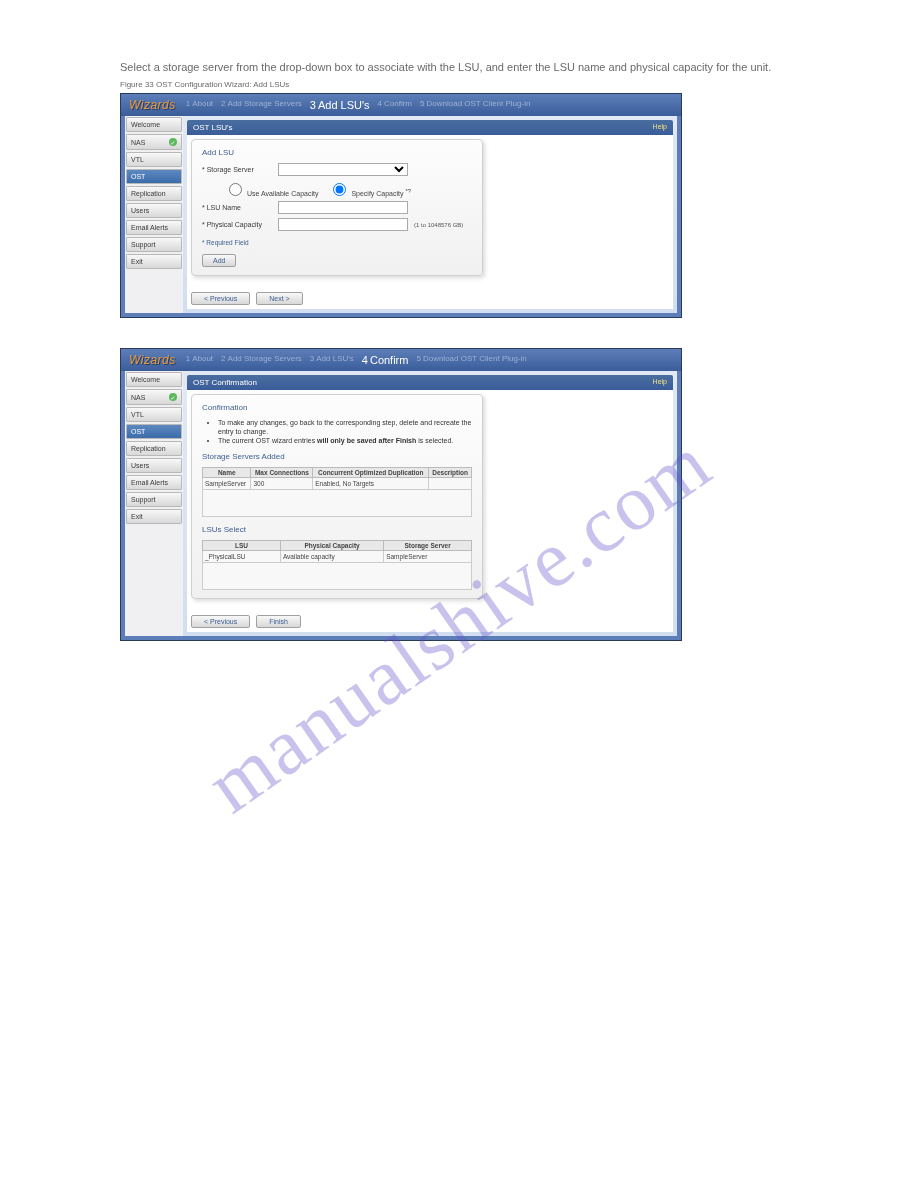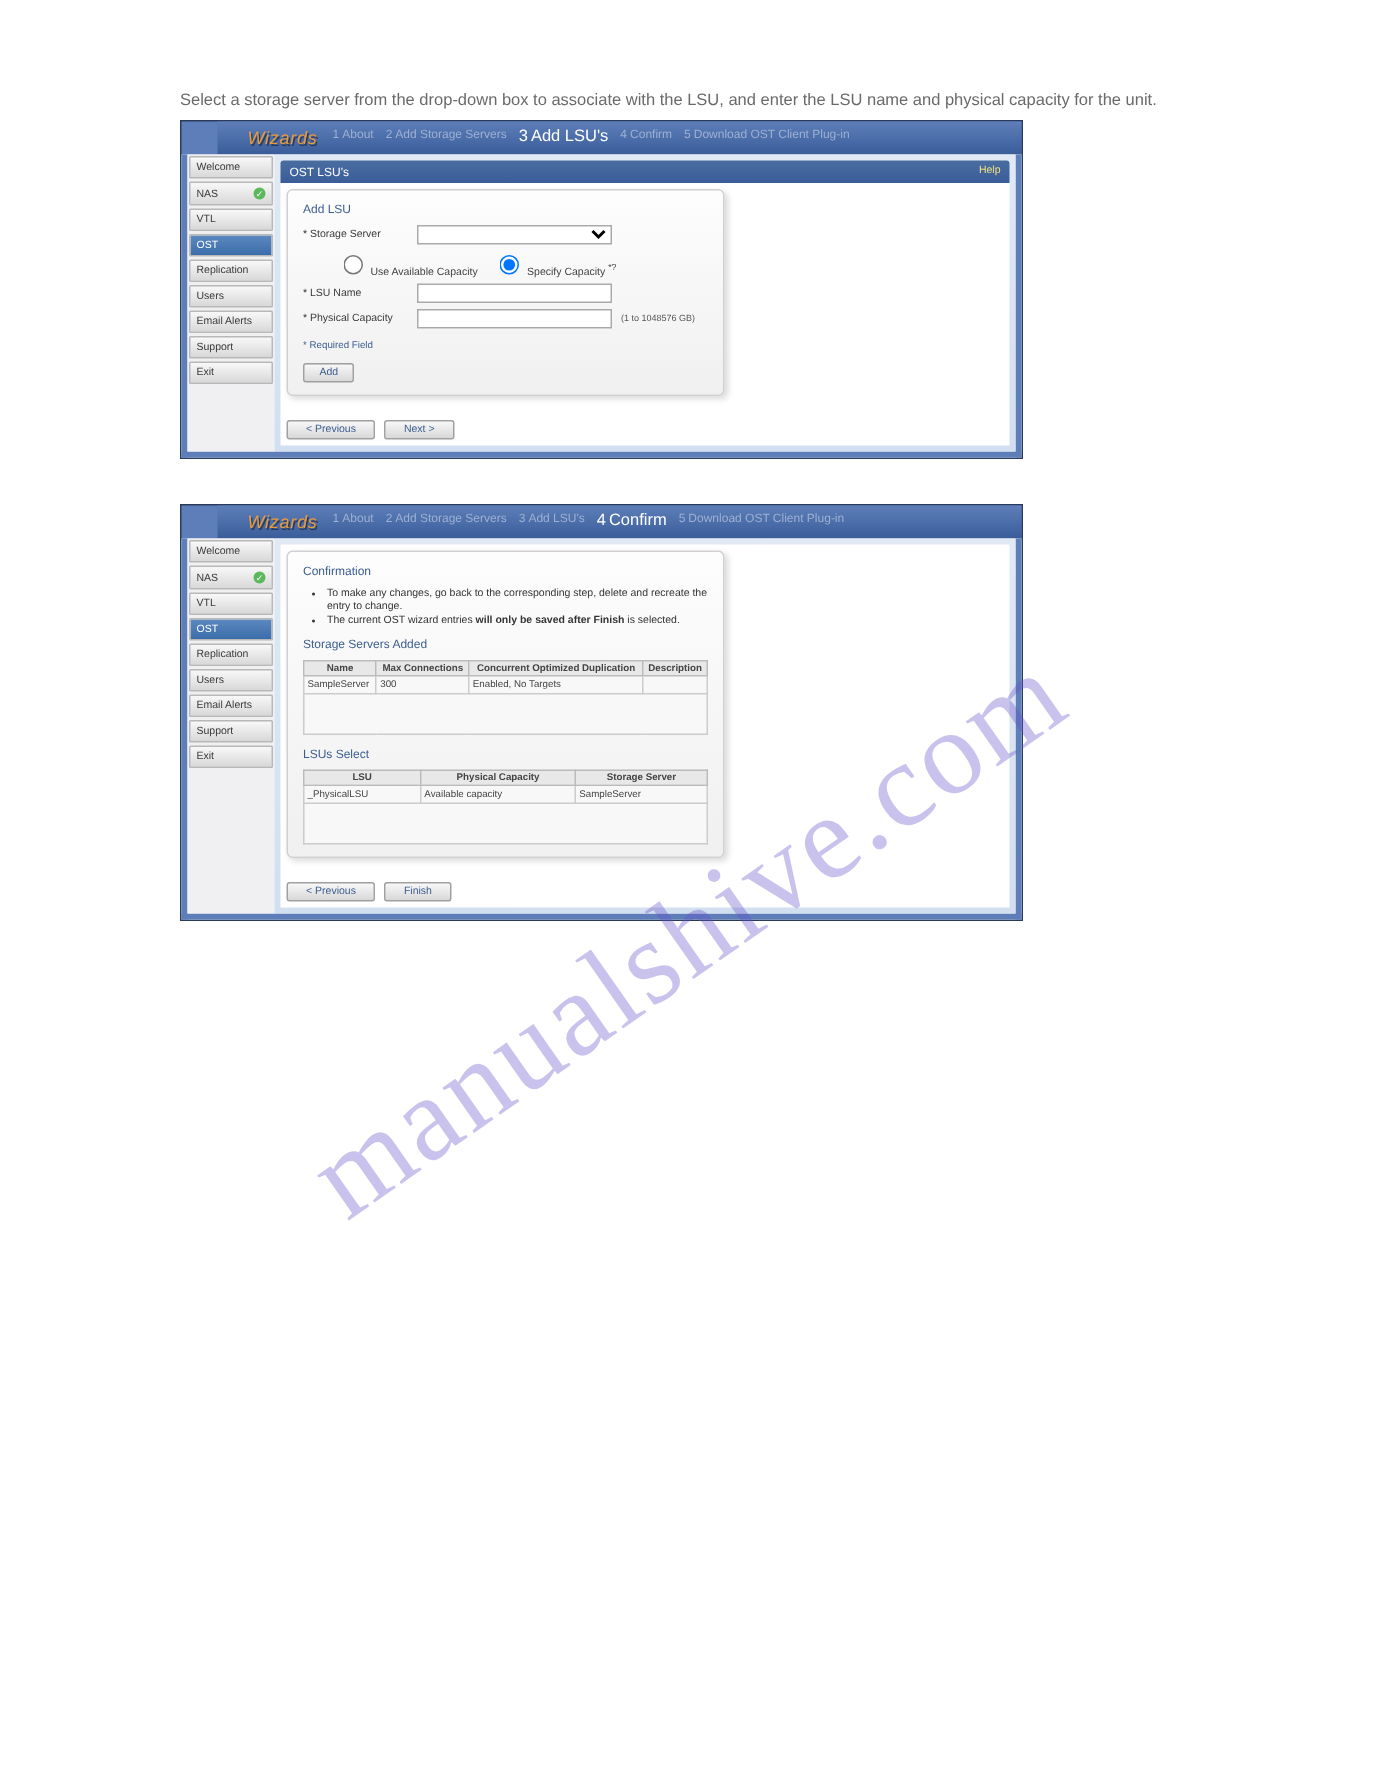--- a/index.html
+++ b/index.html
@@ -44,26 +44,26 @@
     margin: 0 80px 30px 120px;
     border: 1px solid #2a3a5a;
     display: flex;
     flex-direction: column;
     background: #5d7eb8;
     width: 560px;
     font-size: 7px;
   }
   .app-header {
     display: flex;
+    align-items: center;
     gap: 10px;
-    padding: 4px 20px;
+    padding: 4px 8px;
     background: linear-gradient(#5d7eb8, #3a5d9a);
     color: #c8d4ea;
     font-size: 8px;
-    margin-left: 24px;
   }
   .wizards {
     font-family: Impact, Arial;
     font-style: italic;
     color: #e89a3c;
     font-size: 12px;
     text-shadow: 1px 1px 0 #2a3a5a;
     letter-spacing: 0.5px;
   }
   .bc {
@@ -230,20 +230,21 @@
     text-decoration: underline;
   }
 </style>
 </head>
 <body>
 
 <div class="page">
   <div class="watermark">manualshive.com</div>
 
   <div class="desc">Select a storage server from the drop-down box to associate with the LSU, and enter the LSU name and physical capacity for the unit.</div>
+  <div class="figlabel">Figure 33 OST Configuration Wizard: Add LSUs</div>
 
   <div class="app-window">
     <div class="app-header">
       <span class="wizards">Wizards</span>
       <div class="bc" id="bc1">
           <span class="step"><span class="num">1</span> About</span>
           <span class="step"><span class="num">2</span> Add Storage Servers</span>
           <span class="step active"><span class="num">3</span> Add LSU's</span>
           <span class="step"><span class="num">4</span> Confirm</span>
           <span class="step"><span class="num">5</span> Download OST Client Plug-in</span>
@@ -355,20 +356,24 @@
             <span>Email Alerts</span>
           </div>
           <div class="sb-item">
             <span>Support</span>
           </div>
           <div class="sb-item">
             <span>Exit</span>
           </div>
         </div>
       <div class="main">
+        <div class="panel-title">
+          <span>OST Confirmation</span>
+          <span class="help">Help</span>
+        </div>
         <div class="panel-body">
           <div class="card">
             <div class="section-h">Confirmation</div>
             <ul>
               <li>To make any changes, go back to the corresponding step, delete and recreate the entry to change.</li>
               <li><span>The current OST wizard entries </span><strong>will only be saved after Finish</strong><span> is selected.</span></li>
             </ul>
             <div class="section-h">Storage Servers Added</div>
             <table class="tbl">
               <thead>

